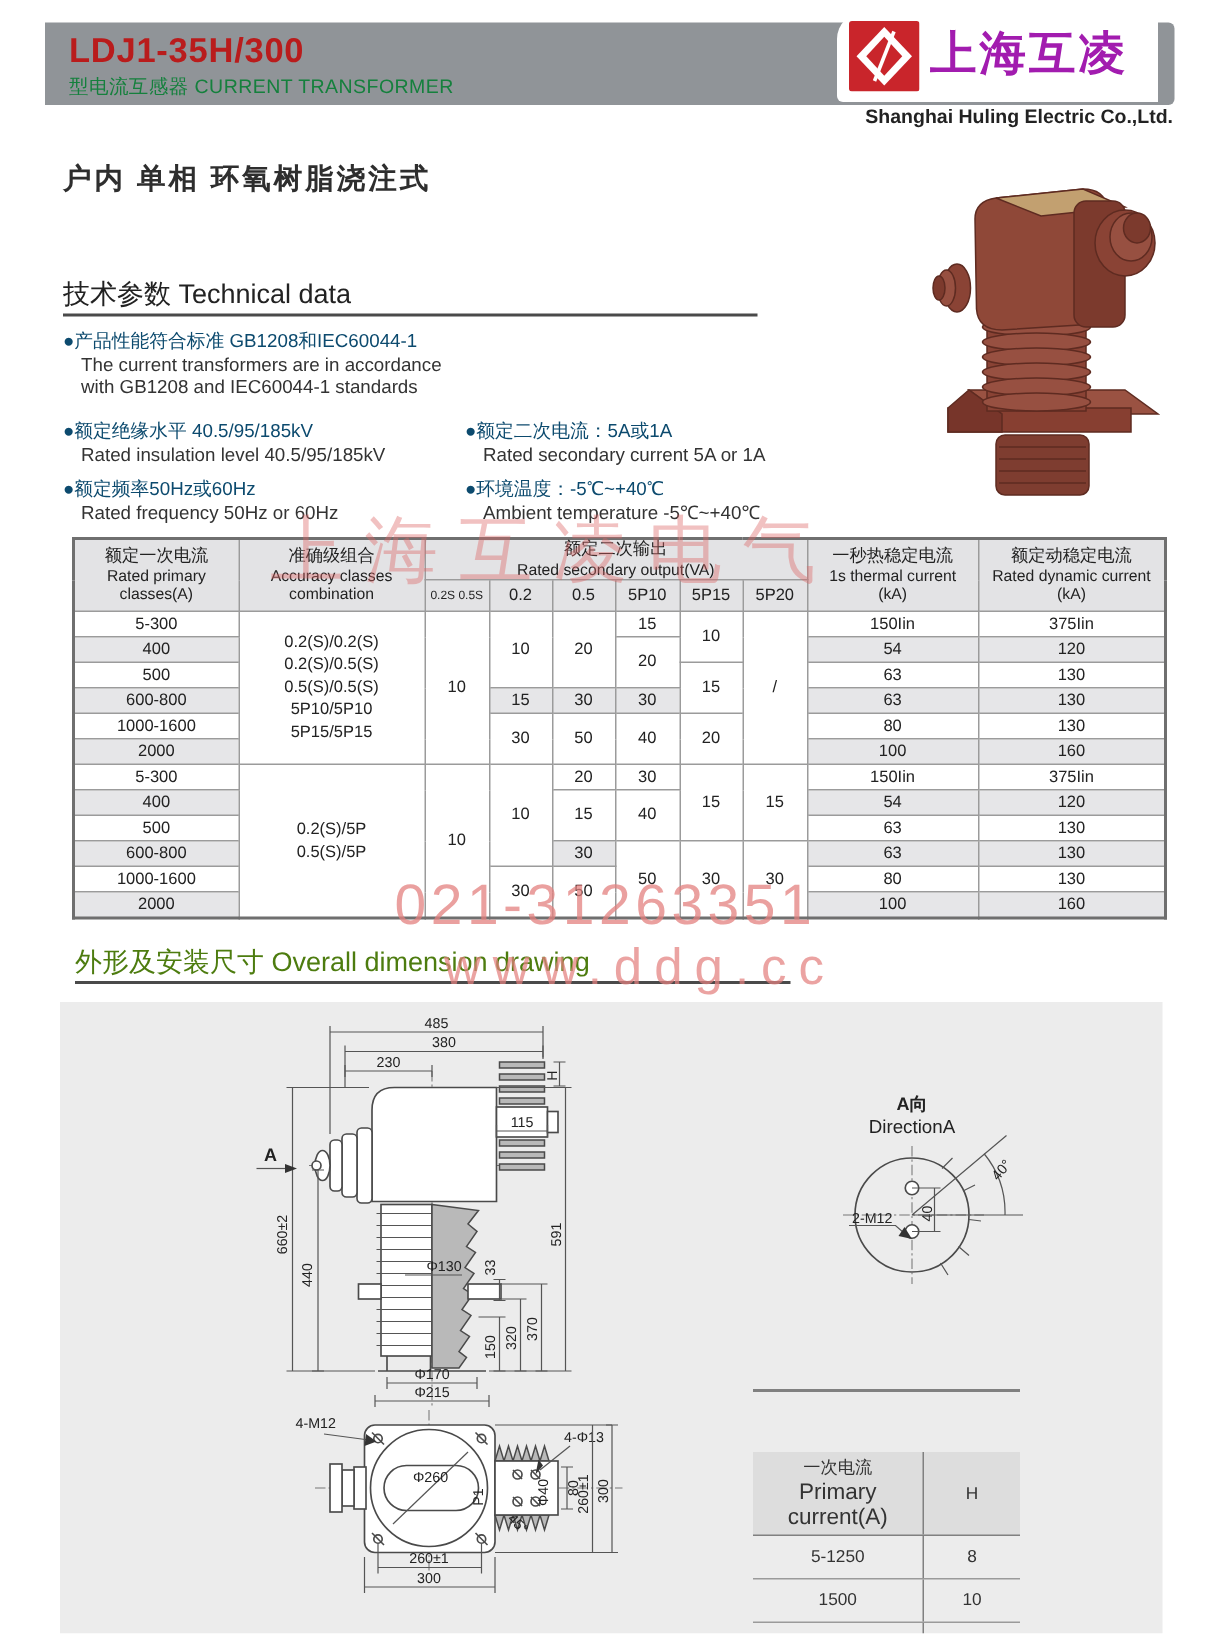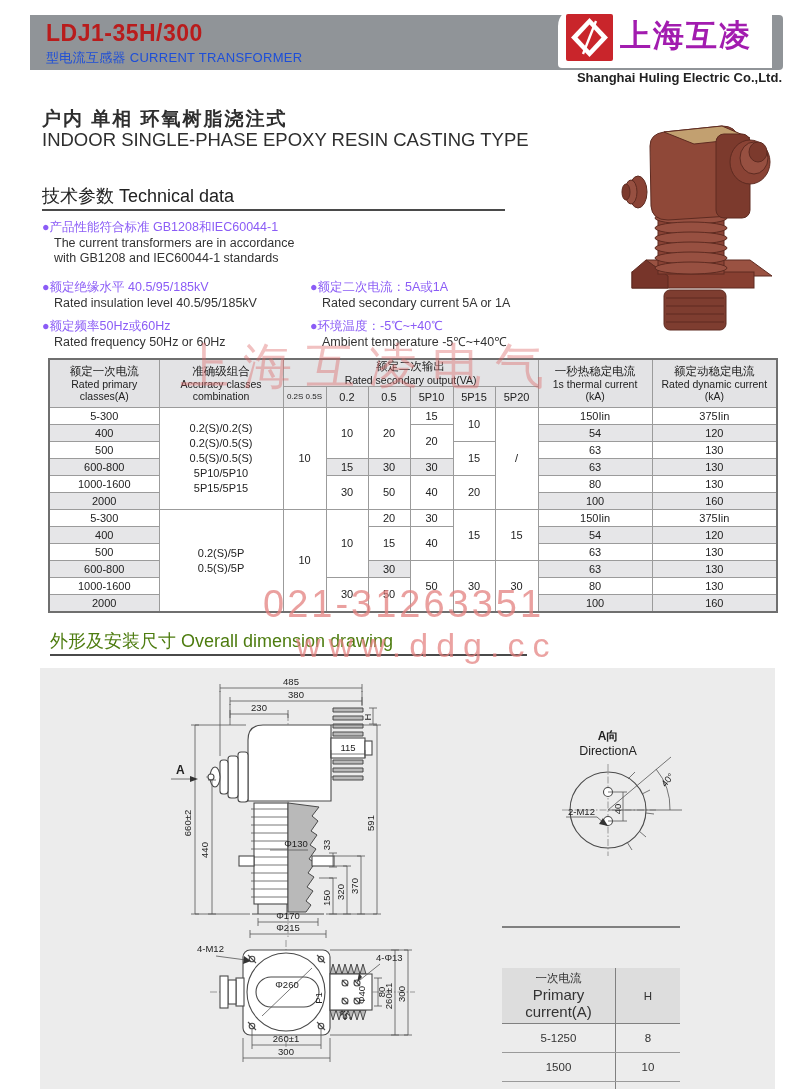--- a/index.html
+++ b/index.html
@@ -1,33 +1,33 @@
 <!DOCTYPE html>
 <html><head>
 <meta charset="utf-8">
 <style>
   html,body{margin:0;padding:0;background:#fff;}
   .page{position:relative;width:810px;height:1089px;background:#fff;overflow:hidden;
         font-family:"Liberation Sans", sans-serif;color:#333;}
   
   .band{position:absolute;left:30px;top:15px;width:753px;height:55px;background:#909498;border-radius:0 4px 4px 0;}
   .model{position:absolute;left:46px;top:20px;font-size:23px;font-weight:bold;color:#b91c1c;letter-spacing:.5px;}
-  .model-sub{position:absolute;left:46px;top:49px;font-size:13px;color:#1d4ed8;letter-spacing:.3px;}
+  .model-sub{position:absolute;left:46px;top:49px;font-size:13px;color:#15803d;letter-spacing:.3px;}
   .logo-panel{position:absolute;left:558px;top:8px;width:214px;height:60px;background:#fff;border-radius:18px 0 0 4px;}
   .logo-sq{position:absolute;left:8px;top:6px;width:47px;height:47px;}
   .brand-zh{position:absolute;left:62px;top:7px;font-size:31px;font-weight:bold;color:#a21caf;letter-spacing:2px;}
   .brand-en{position:absolute;left:552px;top:70px;width:230px;text-align:right;font-size:13px;font-weight:bold;color:#222;}
   
   .intro-zh{position:absolute;left:42px;top:106px;font-size:19px;color:#2e2e2e;letter-spacing:2px;font-weight:bold;}
   .intro-en{position:absolute;left:42px;top:129px;font-size:18.5px;color:#2e2e2e;}
   
   .tech-title{position:absolute;left:42px;top:184px;font-size:18px;color:#222;}
   .rule1{position:absolute;left:42px;top:209px;width:463px;height:2px;background:#4a4a4a;}
   .bullet{position:absolute;font-size:12.5px;line-height:15.5px;color:#333;width:275px;}
-  .bullet .zh{color:#8b5cf6;}
+  .bullet .zh{color:#0c4a6e;}
   .bullet .en{padding-left:12px;}
   .b1{left:42px;top:220px;} .b2{left:42px;top:280px;} .b3{left:42px;top:319px;}
   .b4{left:310px;top:280px;} .b5{left:310px;top:319px;}
   
   .wm{position:absolute;z-index:6;color:#d66; font-weight:normal;pointer-events:none;}
   .wm1{left:180px;top:334px;font-size:49px;letter-spacing:14px;opacity:.40;}
   .wm2{left:263px;top:583px;font-size:38px;letter-spacing:3px;opacity:.75;color:#e4817f;}
   .wm3{left:296px;top:626px;font-size:34px;letter-spacing:8px;opacity:.72;color:#e4817f;}
   
   table.spec{position:absolute;left:48px;top:358px;width:728px;border-collapse:collapse;table-layout:fixed;
@@ -75,21 +75,20 @@
       <rect x="0" y="0" width="47" height="47" rx="2" fill="#c9252b"></rect>
       <polygon points="23.5,4 42,23.5 23.5,43 5,23.5" fill="#ffffff"></polygon>
       <polygon points="23.5,10.5 35.5,23.5 23.5,36.5 11.5,23.5" fill="#c9252b"></polygon>
       <line x1="30" y1="7" x2="17" y2="40" stroke="#ffffff" stroke-width="2.4"></line>
     </svg>
     <div class="brand-zh">上海互凌</div>
   </div>
   <div class="brand-en">Shanghai Huling Electric Co.,Ltd.</div>
 
   <div class="intro-zh">户内  单相  环氧树脂浇注式</div>
-  <div class="intro-en">INDOOR SINGLE-PHASE EPOXY RESIN CASTING TYPE</div>
 
   <svg width="192" height="238" style="position:absolute;left:598px;top:100px;">
     <g stroke="#5e2b21" stroke-width="1">
       <rect x="66" y="190" width="62" height="40" rx="6" fill="#7e3d30"></rect>
       <path d="M68,198 h58 M68,206 h58 M68,214 h58 M68,222 h58" stroke="#5e2b21" fill="none"></path>
       <polygon points="48,160 152,160 174,176 70,176" fill="#9a5242"></polygon>
       <rect x="34" y="172" width="122" height="16" fill="#873f31"></rect>
       <polygon points="34,172 48,160 70,176 70,188 34,188" fill="#77352a"></polygon>
       <rect x="60" y="112" width="66" height="62" fill="#8a4335"></rect>
       <ellipse cx="93" cy="118" rx="36" ry="6" fill="#975041"></ellipse>

